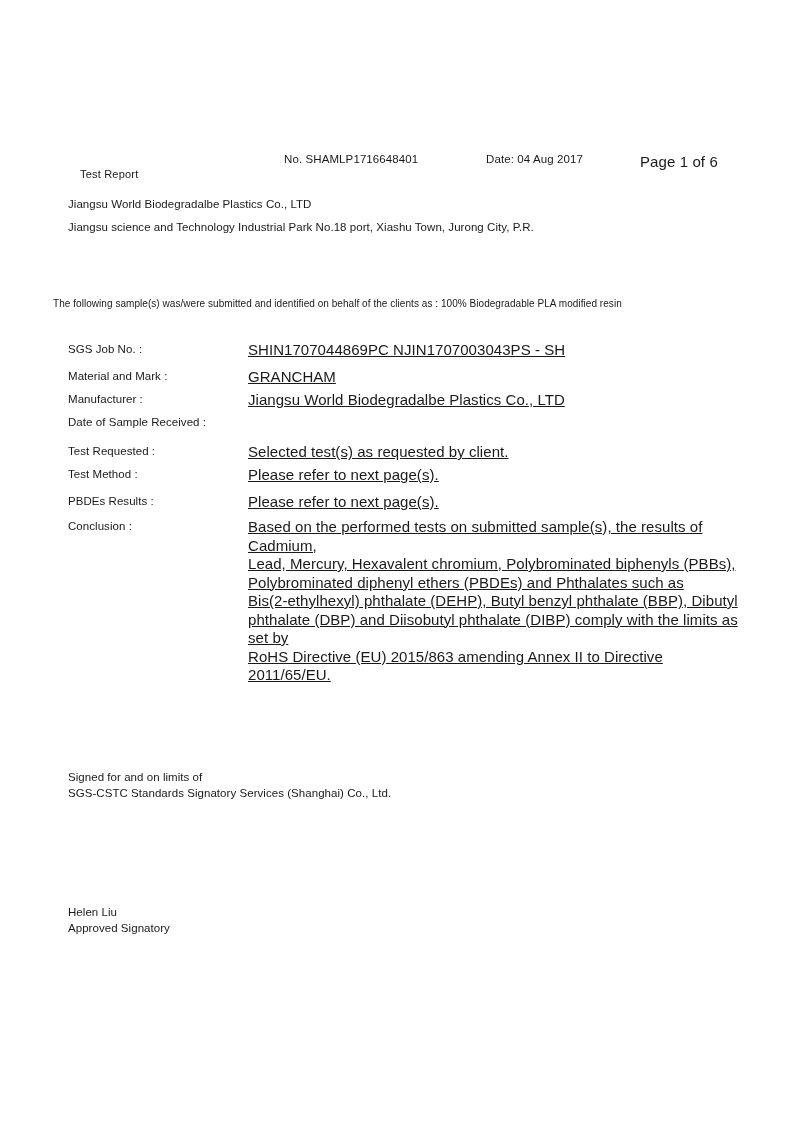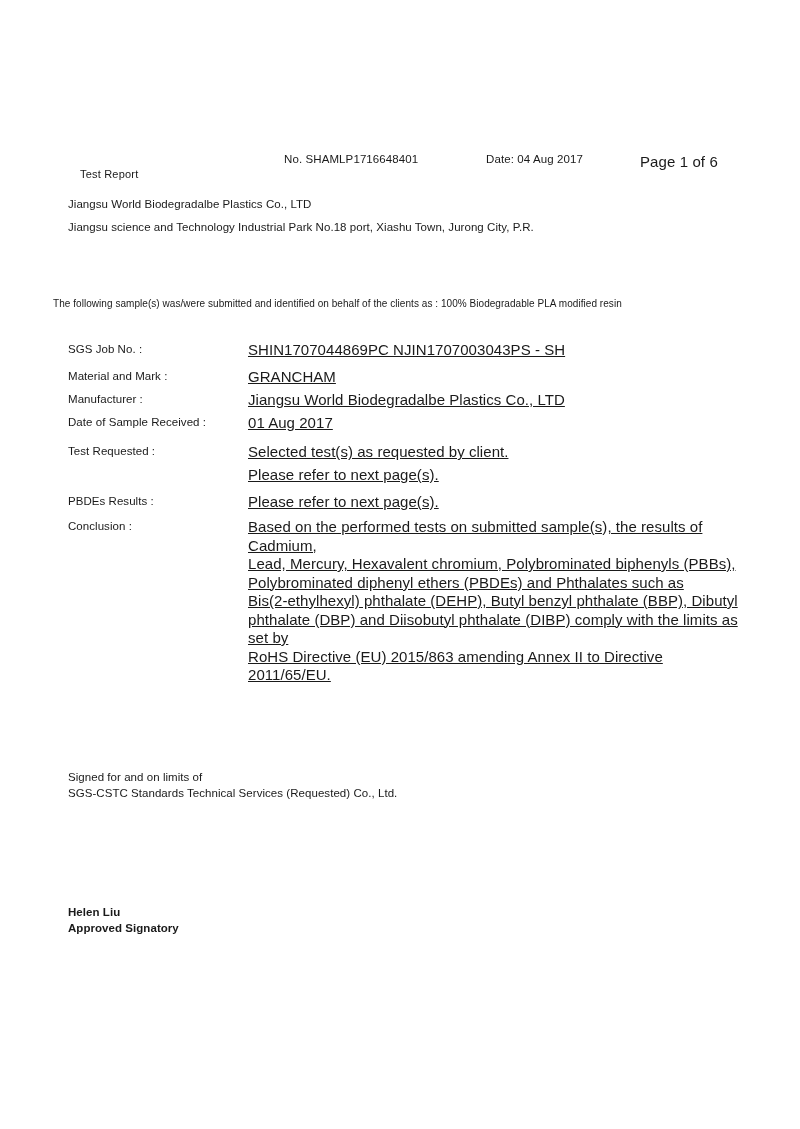--- a/index.html
+++ b/index.html
@@ -141,21 +141,20 @@
   .signer {
     position: absolute;
     left: 68px;
     top: 905px;
     width: 400px;
   }
   .signer-line {
     font-size: 11.5px;
     line-height: 15.5px;
     letter-spacing: 0.05px;
-    font-weight: bold;
   }
 </style>
 </head>
 <body>
 
 <div class="page">
 
   <div class="header">
     <div class="report-title">Test Report</div>
     <div class="report-no">No. SHAMLP1716648401</div>
@@ -184,32 +183,32 @@
       <div class="field-value">GRANCHAM</div>
     </div>
 
     <div class="field-row">
       <div class="field-label">Manufacturer :</div>
       <div class="field-value">Jiangsu World Biodegradalbe Plastics Co., LTD</div>
     </div>
 
     <div class="field-row">
       <div class="field-label">Date of Sample Received :</div>
-      <div class="field-value">01 Aug 2017</div>
     </div>
 
     <div class="spacer-6"></div>
 
 
     <div class="field-row">
       <div class="field-label">Test Requested :</div>
       <div class="field-value">Selected test(s) as requested by client.</div>
     </div>
 
     <div class="field-row">
+      <div class="field-label">Test Method :</div>
       <div class="field-value">Please refer to next page(s).</div>
     </div>
 
     <div class="spacer-4"></div>
 
     <div class="field-row">
       <div class="field-label">PBDEs Results :</div>
       <div class="field-value">Please refer to next page(s).</div>
     </div>
 
@@ -222,21 +221,21 @@
 Polybrominated diphenyl ethers (PBDEs) and Phthalates such as
 Bis(2-ethylhexyl) phthalate (DEHP), Butyl benzyl phthalate (BBP), Dibutyl
 phthalate (DBP) and Diisobutyl phthalate (DIBP) comply with the limits as set by
 RoHS Directive (EU) 2015/863 amending Annex II to Directive 2011/65/EU.</div>
     </div>
 
   </div>
 
   <div class="signature">
     <div class="signature-line">Signed for and on limits of</div>
-    <div class="signature-line">SGS-CSTC Standards Technical Services (Requested) Co., Ltd.</div>
+    <div class="signature-line">SGS-CSTC Standards Signatory Services (Shanghai) Co., Ltd.</div>
   </div>
 
   <div class="signer">
     <div class="signer-line">Helen Liu</div>
     <div class="signer-line">Approved Signatory</div>
   </div>
 
 </div>
 
 </body></html>

